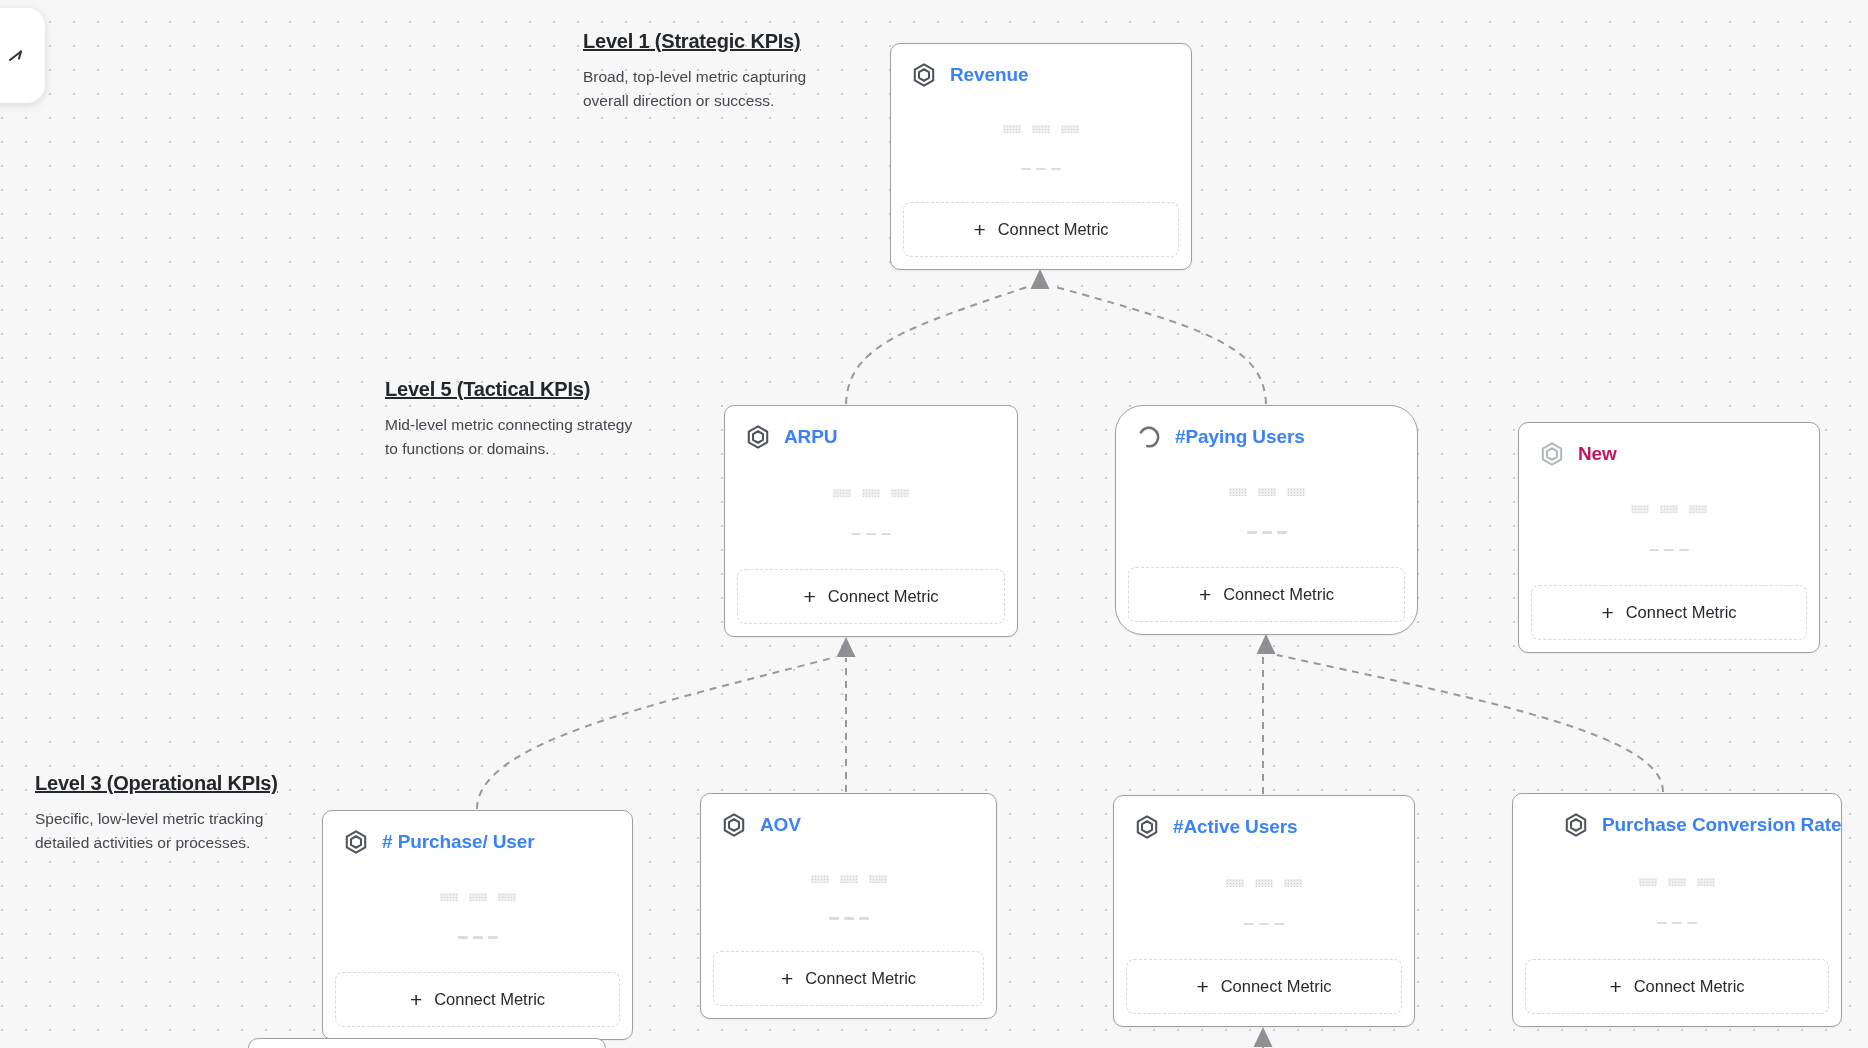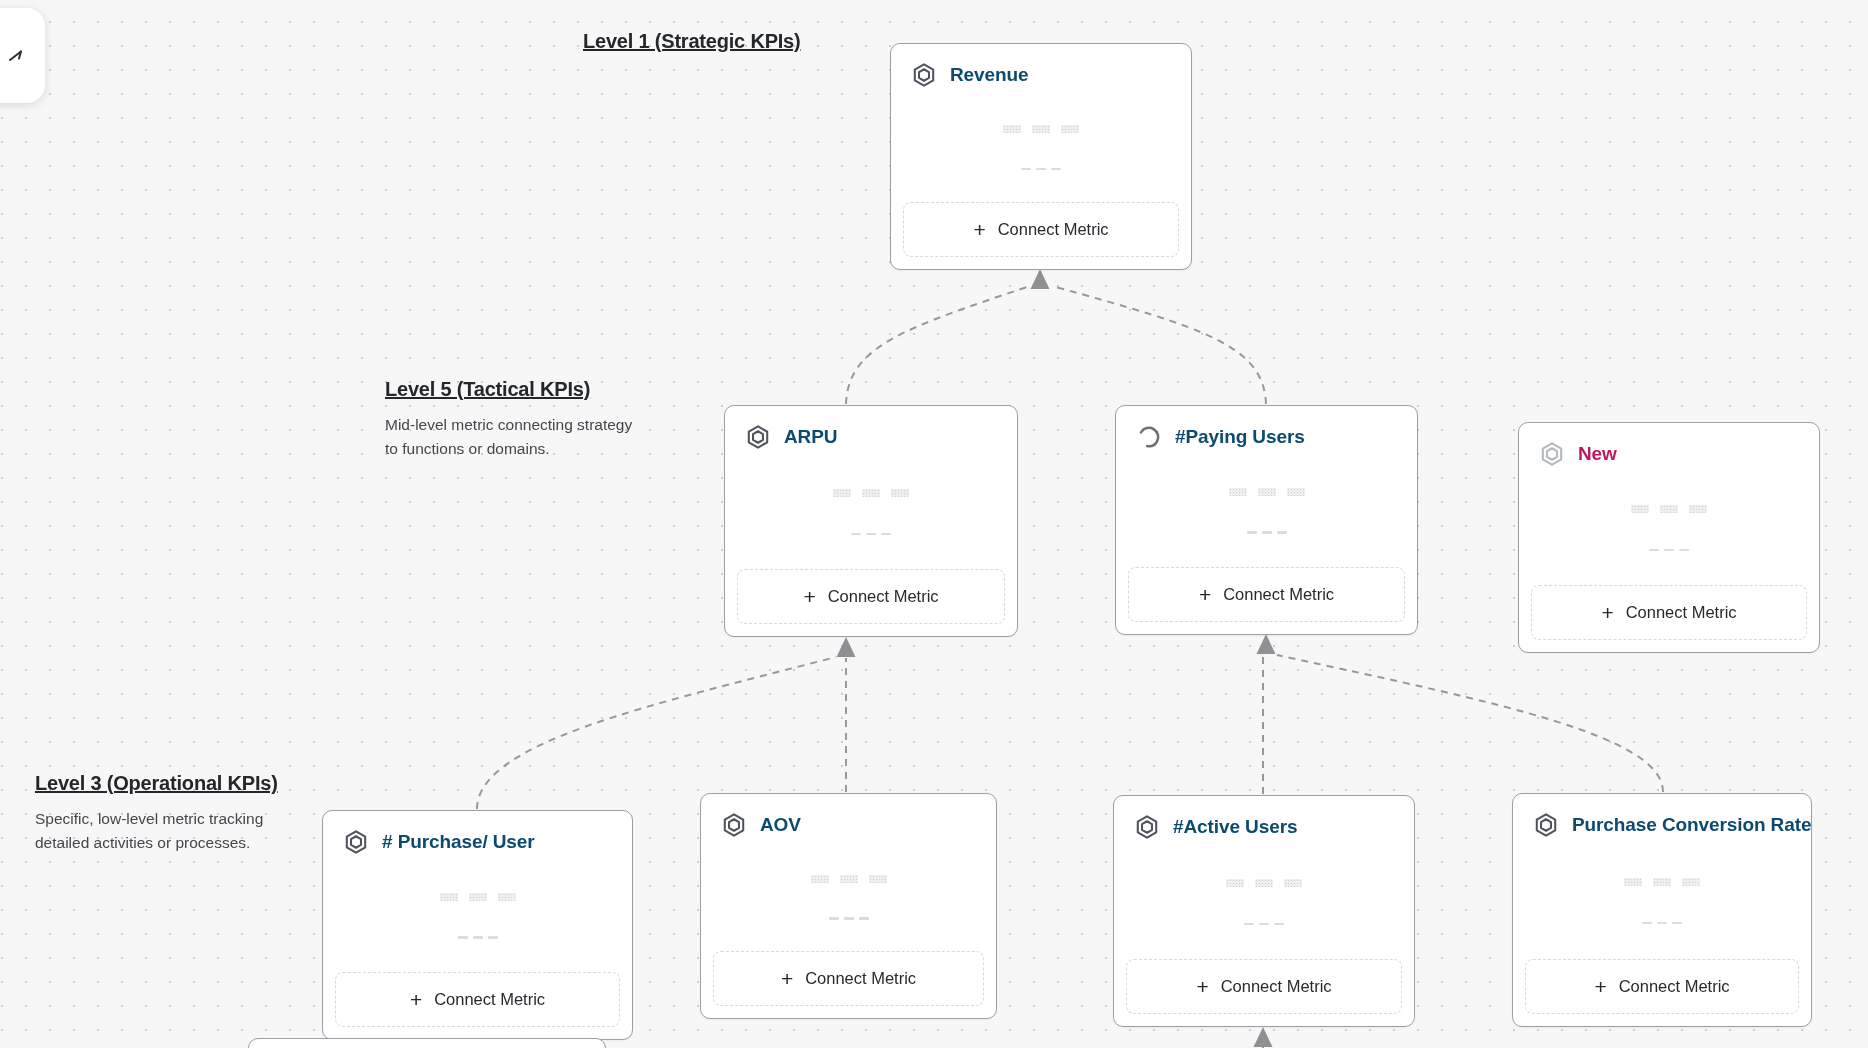--- a/index.html
+++ b/index.html
@@ -32,21 +32,21 @@
   
   .card{
     position:absolute;z-index:2;background:#ffffff;
     border:1px solid #9aa0a6;border-radius:10px;
     box-shadow:0 1px 2px rgba(0,0,0,0.05);
   }
   .card-header{
     display:flex;align-items:center;gap:13px;padding:18px 20px 0 20px;
   }
   .card-title{
-    font-size:19px;font-weight:600;color:#0c4a6e;letter-spacing:-0.1px;white-space:nowrap;
+    font-size:19px;font-weight:600;color:#3b82f6;letter-spacing:-0.1px;white-space:nowrap;
   }
   .card.placeholder .card-title{color:#be185d;}
   .icon{display:inline-flex;flex:0 0 auto;}
   
   .skel-row{
     position:absolute;left:0;right:0;top:36%;
     display:flex;justify-content:center;gap:11px;
   }
   .skel-bar{
     width:18px;height:8px;border-radius:1px;background-color:#efefef;
@@ -62,26 +62,26 @@
   .connect-btn{
     position:absolute;left:12px;right:12px;bottom:12px;height:55px;
     background:#ffffff;border:1px dashed #d9d9d9;border-radius:8px;
     display:flex;align-items:center;justify-content:center;gap:12px;
     font-family:inherit;font-size:16.5px;font-weight:500;color:#27292e;cursor:pointer;
   }
   .connect-btn .plus{font-size:21px;font-weight:300;line-height:1;color:#27292e;}
   
   #card-revenue{left:890px;top:43px;width:300px;height:225px;}
   #card-arpu{left:724px;top:405px;width:292px;height:230px;}
-  #card-paying-users{left:1115px;top:405px;width:301px;height:228px;}
+  #card-paying-users{left:1115px;top:405px;width:301px;height:228px;border-radius:28px;}
   #card-new{left:1518px;top:422px;width:300px;height:229px;}
   #card-purchases-per-user{left:322px;top:810px;width:309px;height:228px;}
   #card-aov{left:700px;top:793px;width:295px;height:224px;}
   #card-active-users{left:1113px;top:795px;width:300px;height:230px;}
-  #card-pcr{left:1512px;top:793px;width:298px;height:232px;}
+  #card-pcr{left:1512px;top:793px;width:298px;height:232px;padding-left:30px;}
   
   #card-bottom-partial{left:248px;top:1038px;width:356px;height:80px;}
   
   .tool-button{
     position:absolute;left:-62px;top:8px;width:107px;height:95px;z-index:5;
     background:#ffffff;border:none;border-radius:18px;
     box-shadow:0 2px 10px rgba(0,0,0,0.13);cursor:pointer;
     display:flex;align-items:center;justify-content:flex-end;padding-right:22px;box-sizing:border-box;
   }
 </style>
@@ -106,20 +106,21 @@
 
     <path class="edge" d="M 1663 792 C 1663 737, 1505 704, 1277 655"></path>
     <path class="arrowhead" d="M 1266 634 L 1256.5 654 L 1275.5 654 Z"></path>
 
     <path class="edge" d="M 1263 1100 L 1263 1046"></path>
     <path class="arrowhead" d="M 1263 1027 L 1253.5 1047 L 1272.5 1047 Z"></path>
   </svg>
 
   <div class="level-label" id="level1">
     <h2>Level 1 (Strategic KPIs)</h2>
+    <p>Broad, top-level metric capturing overall direction or success.</p>
   </div>
   <div class="level-label" id="level2">
     <h2>Level 5 (Tactical KPIs)</h2>
     <p>Mid-level metric connecting strategy to functions or domains.</p>
   </div>
   <div class="level-label" id="level3">
     <h2>Level 3 (Operational KPIs)</h2>
     <p>Specific, low-level metric tracking detailed activities or processes.</p>
   </div>
 

